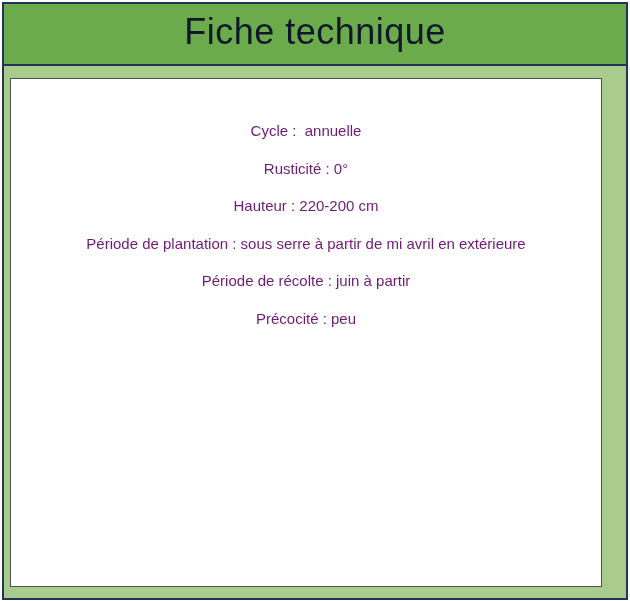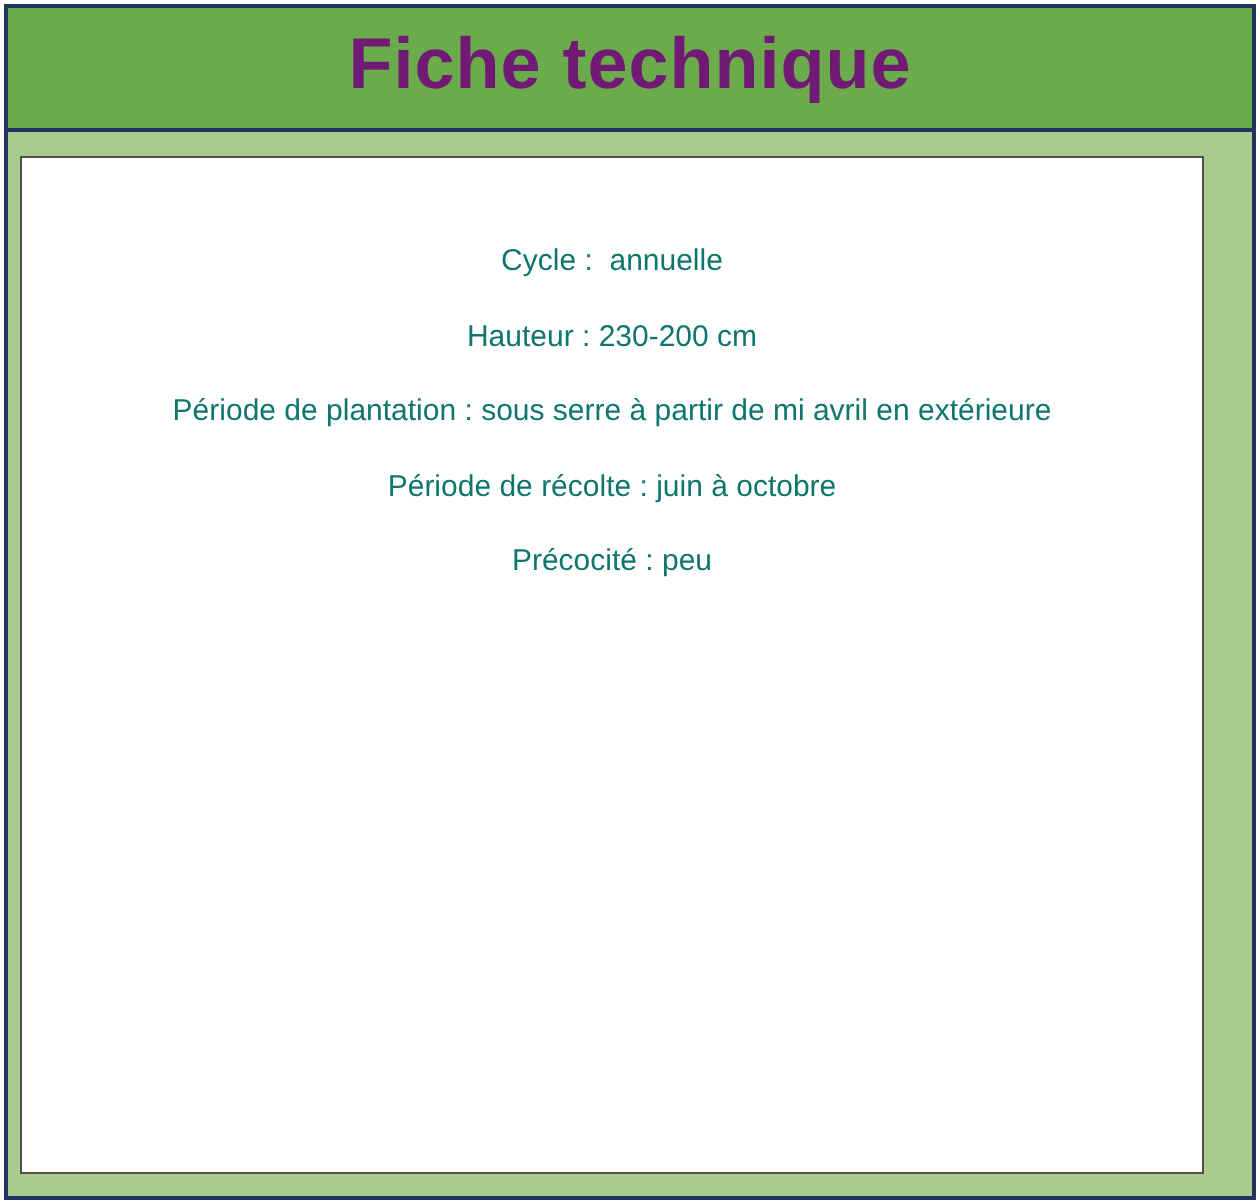--- a/index.html
+++ b/index.html
@@ -21,23 +21,23 @@
     top: 2px;
     right: 2px;
     height: 64px;
     background: #6CAB4B;
     border: 2px solid #20355E;
     display: flex;
     align-items: center;
     justify-content: center;
   }
   .header-title {
-    color: #701a75;
+    color: #0f172a;
     font-size: 36px;
-    font-weight: 700;
+    font-weight: 400;
     letter-spacing: 0.5px;
     line-height: 1;
     padding-bottom: 4px;
   }
   .body-panel {
     position: absolute;
     left: 2px;
     right: 2px;
     top: 66px;
     bottom: 1px;
@@ -56,38 +56,39 @@
     overflow: hidden;
   }
   .rows {
     padding-top: 33px;
   }
   .spec-row {
     height: 37.5px;
     line-height: 37.5px;
     text-align: center;
     font-size: 15px;
-    color: #0f766e;
+    color: #701a75;
     white-space: pre-wrap;
   }
 </style>
 </head>
 <body>
 
 <div class="page">
 
   <div class="header-banner">
     <div class="header-title">Fiche technique</div>
   </div>
 
   <div class="body-panel">
     <div class="content-box">
       <div class="rows">
         <div class="spec-row">Cycle :  annuelle</div>
-        <div class="spec-row">Hauteur : 230-200 cm</div>
+        <div class="spec-row">Rusticité : 0°</div>
+        <div class="spec-row">Hauteur : 220-200 cm</div>
         <div class="spec-row">Période de plantation : sous serre à partir de mi avril en extérieure</div>
-        <div class="spec-row">Période de récolte : juin à octobre</div>
+        <div class="spec-row">Période de récolte : juin à partir</div>
         <div class="spec-row">Précocité : peu</div>
       </div>
     </div>
   </div>
 
 </div>
 
 </body></html>

